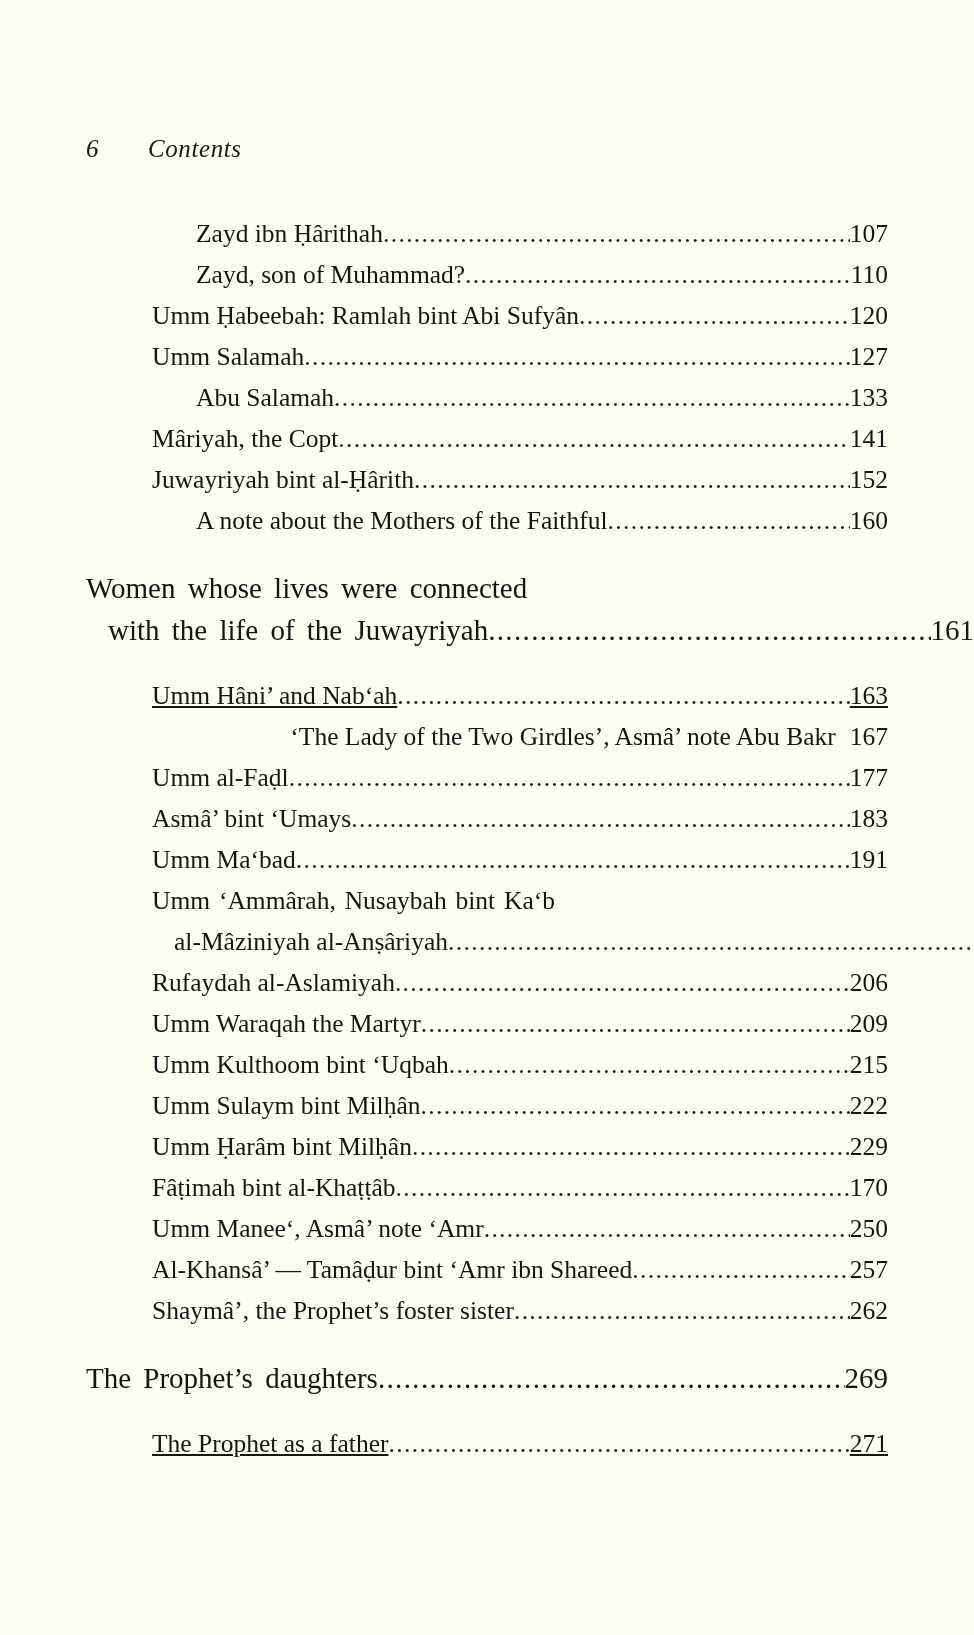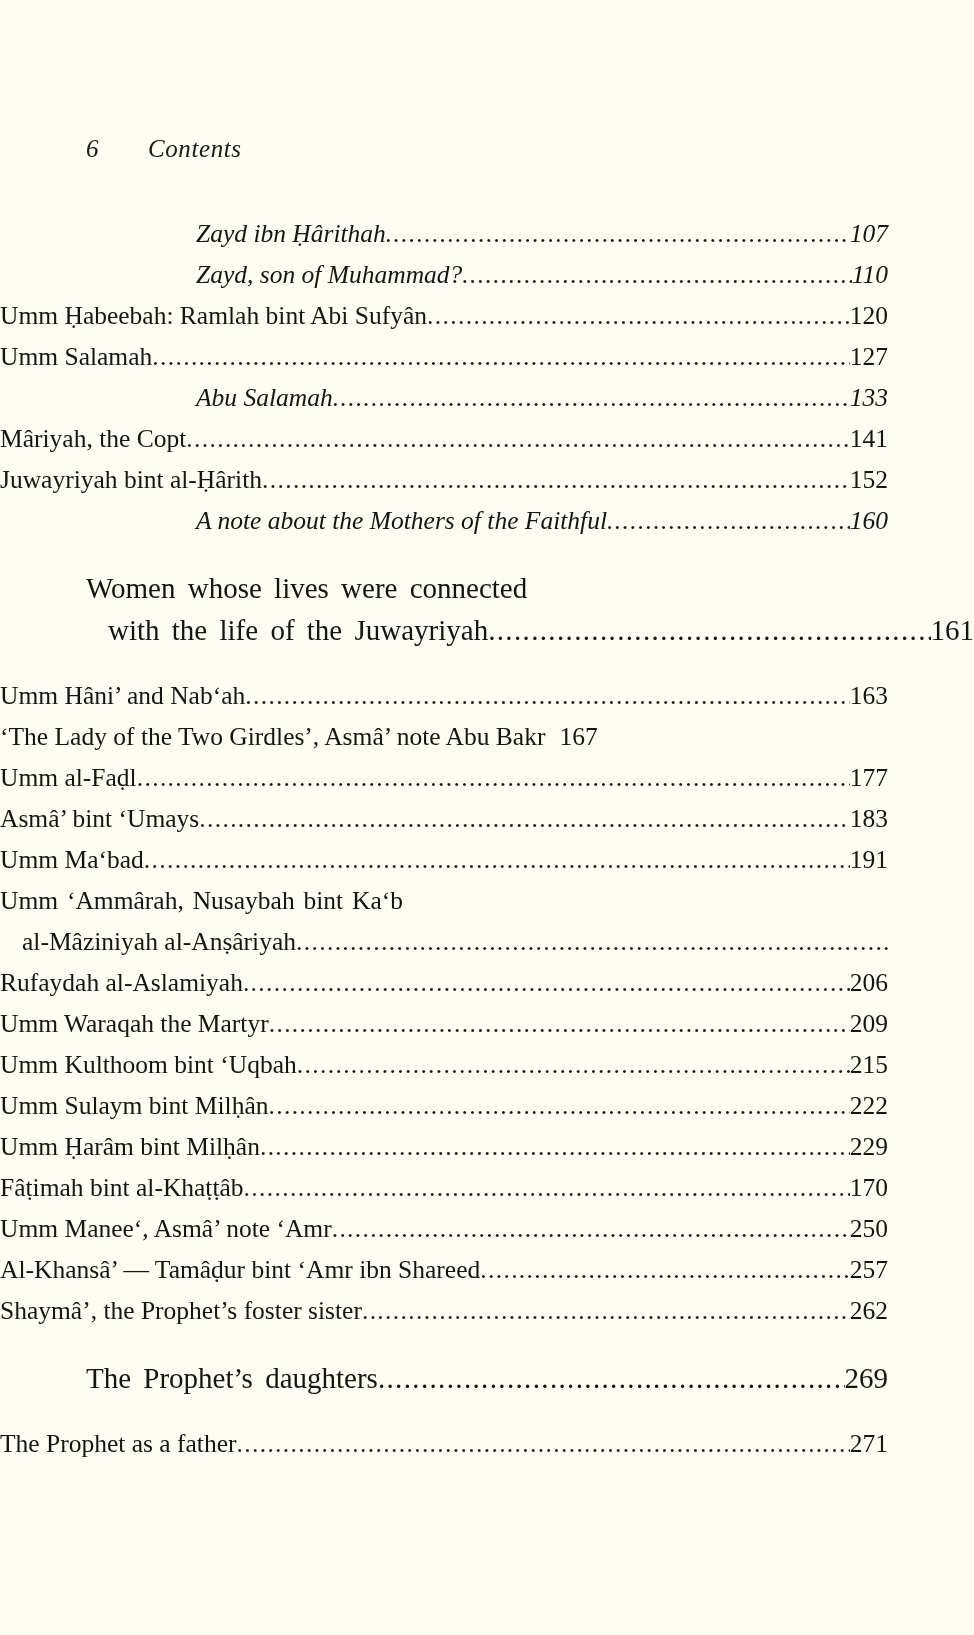--- a/index.html
+++ b/index.html
@@ -84,26 +84,27 @@
   .entry .pageno {
     flex: 0 0 auto;
     text-align: right;
     white-space: pre;
   }
 
   
   .lvl-sub {
     font-size: 25.5px;
     line-height: 41px;
+    padding-left: 152px;
+    justify-content: flex-end;
   }
   .lvl-sub2 {
     font-size: 25.5px;
     line-height: 41px;
     padding-left: 196px;
-    font-style: italic;
   }
   .lvl-main {
     font-size: 29px;
     line-height: 42px;
     padding-left: 86px;
   }
   .no-leader .pageno { padding-left: 14px; }
 
   
   .entry-group {
@@ -114,21 +115,21 @@
     align-items: baseline;
     box-sizing: border-box;
     padding-right: 86px;
   }
   .entry-group .line-first .text {
     white-space: pre;
   }
 
   
   .gap-before-main { margin-top: 26px; }
-  .gap-after-main  { margin-top: 24px; }
+  .gap-after-main  { margin-top: 24px; text-decoration: underline; }
 
   .justify-spread {
     
     word-spacing: 2.5px;
   }
   .spread-2 { word-spacing: 5px; }
 </style>
 </head>
 <body>
 

